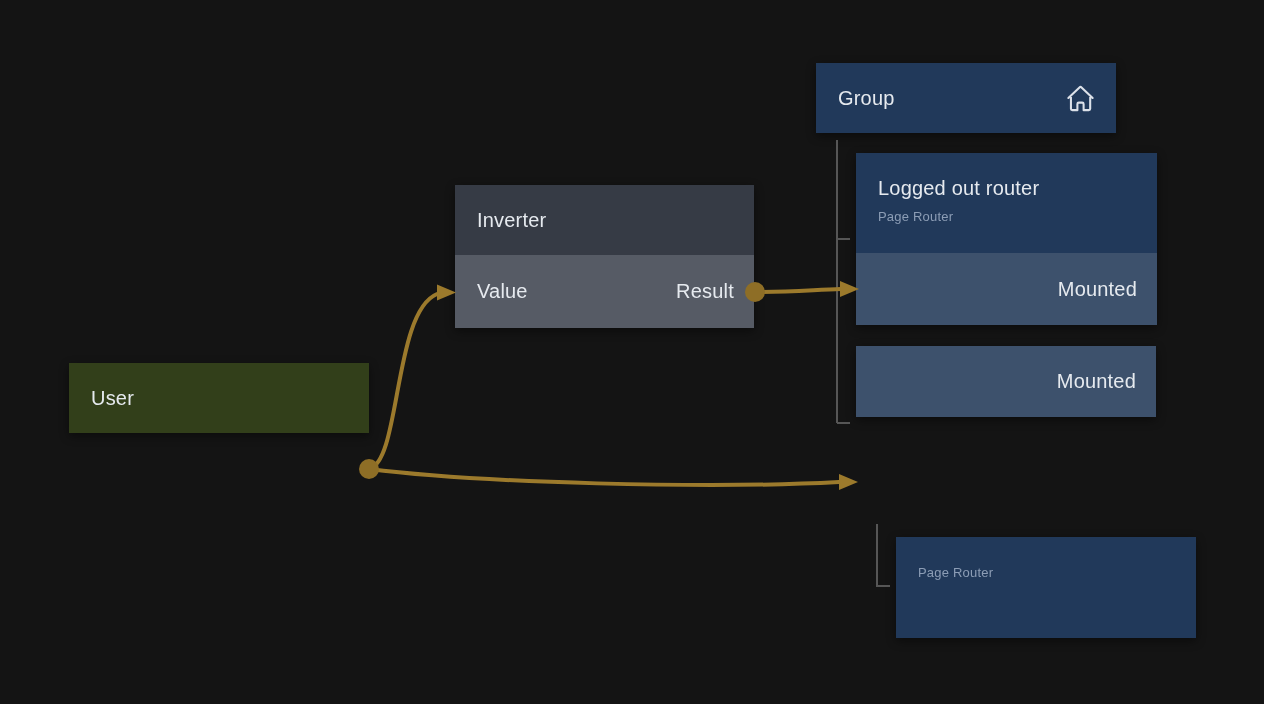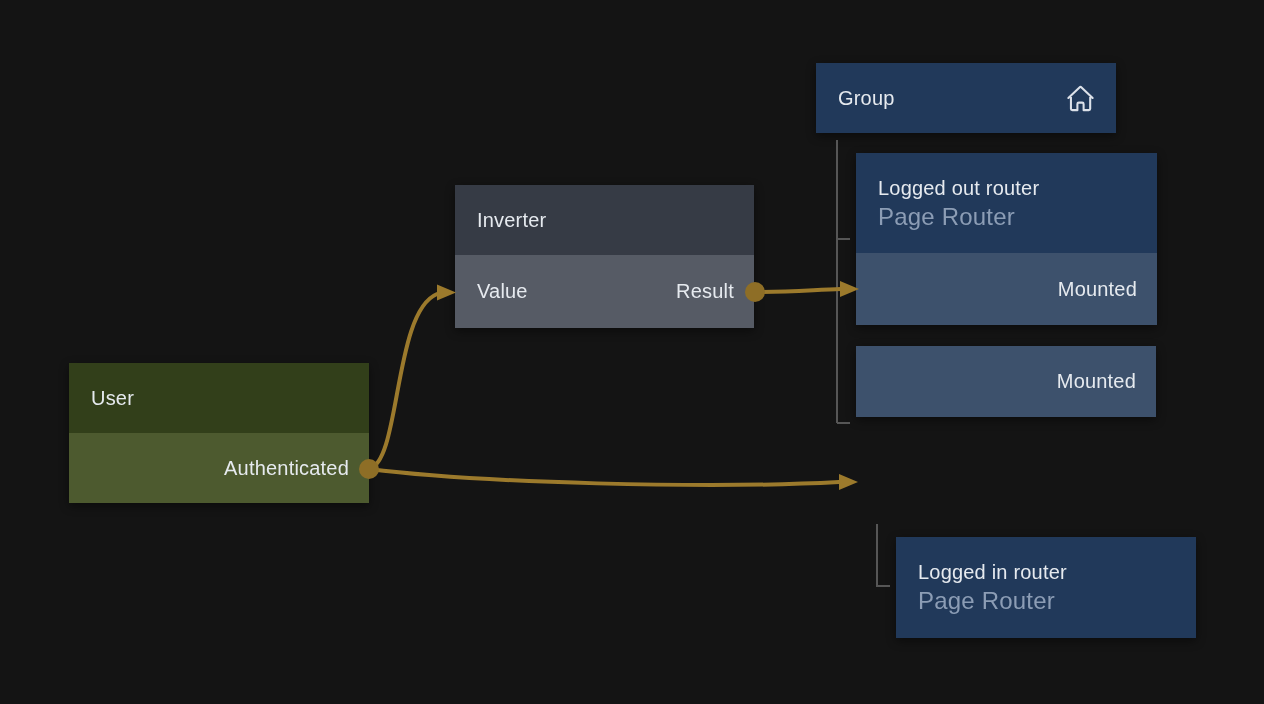--- a/index.html
+++ b/index.html
@@ -22,21 +22,21 @@
     position:relative;width:1264px;height:704px;overflow:hidden;
     background:var(--canvas-bg);
     font-family:"Liberation Sans",sans-serif;
   }
   .node{position:absolute;box-shadow:0 3px 9px rgba(0,0,0,.45);}
   .hdr{display:flex;align-items:center;justify-content:space-between;
        padding:0 20px 0 22px;box-sizing:border-box;}
   .hdr.tall{align-items:flex-start;padding-top:21px;}
   .tcol{display:flex;flex-direction:column;}
   .title{font-size:20px;line-height:28px;color:var(--title-text);letter-spacing:.2px;}
-  .subtitle{font-size:24px;line-height:29px;color:var(--subtitle-text);letter-spacing:.2px;}
+  .subtitle{font-size:13px;line-height:29px;color:var(--subtitle-text);letter-spacing:.2px;}
   .row{display:flex;align-items:center;padding:0 20px 0 22px;box-sizing:border-box;
        font-size:20px;color:var(--title-text);letter-spacing:.2px;justify-content:flex-end;}
   .row.between{justify-content:space-between;}
   .row.right{justify-content:flex-end;}
   .h70{height:70px}.h71{height:71px}.h72{height:72px}.h73{height:73px}
   .h100{height:100px}.h101{height:101px}
   .user-hdr{background:var(--user-header-bg);}
   .user-row{background:var(--user-row-bg);}
   .inv-hdr{background:var(--inverter-header-bg);}
   .inv-row{background:var(--inverter-row-bg);}
@@ -51,23 +51,20 @@
   .tree{stroke:var(--tree-line);stroke-width:2;fill:none;}
 </style>
 </head>
 <body>
 
 <div id="canvas">
 
   <div class="node" style="left:69px;top:363px;width:300px;">
     <div class="hdr h70 user-hdr">
       <span class="title">User</span>
-    </div>
-    <div class="row h70 user-row right">
-      <span>Authenticated</span>
     </div>
   </div>
 
   <div class="node" style="left:816px;top:63px;width:300px;">
     <div class="hdr h70 blue-hdr">
       <span class="title">Group</span>
       <svg class="icon" width="31" height="31" viewBox="0 0 24 24">
         <path d="M2.6 11.6 L11.2 3.4 c.45-.43 1.15-.43 1.6 0 L21.4 11.6
                  M4.6 9.8 V19.9 c0 .6.5 1.1 1.1 1.1 H9.6 v-4.7 c0-.6.5-1.1 1.1-1.1 h2.6
                  c.6 0 1.1.5 1.1 1.1 V21 h4 c.6 0 1.1-.5 1.1-1.1 V9.8" fill="none" stroke="currentColor" stroke-width="1.6" stroke-linecap="round" stroke-linejoin="round"></path>
@@ -99,21 +96,20 @@
 
   <div class="node" style="left:856px;top:346px;width:300px;">
     <div class="row h71 blue-row">
       <span>Mounted</span>
     </div>
   </div>
 
   <div class="node" style="left:896px;top:537px;width:300px;">
     <div class="hdr tall h101 blue-hdr">
       <div class="tcol">
-        <span class="title">Logged in router</span>
         <span class="subtitle">Page Router</span>
       </div>
     </div>
   </div>
 
   <svg id="edges" width="1264" height="704" viewBox="0 0 1264 704">
 
     <path class="tree" d="M837 140 V423 M837 239 h13 M837 423 h13"></path>
     <path class="tree" d="M877 524 V586 h13"></path>
 

